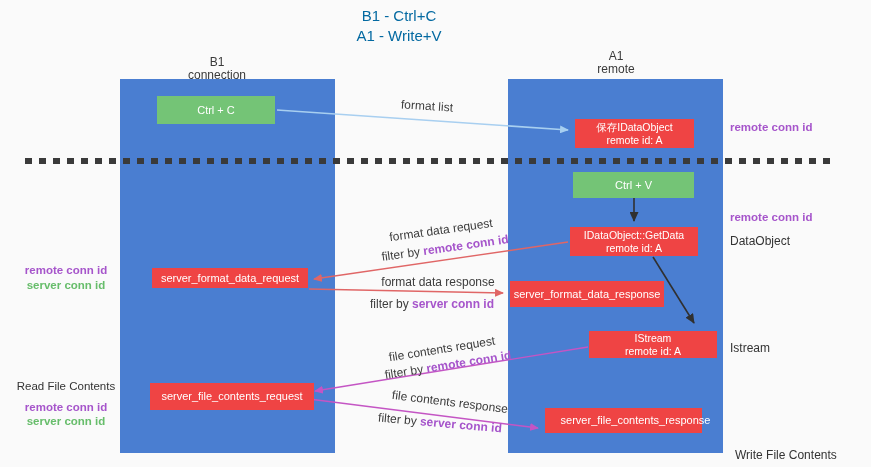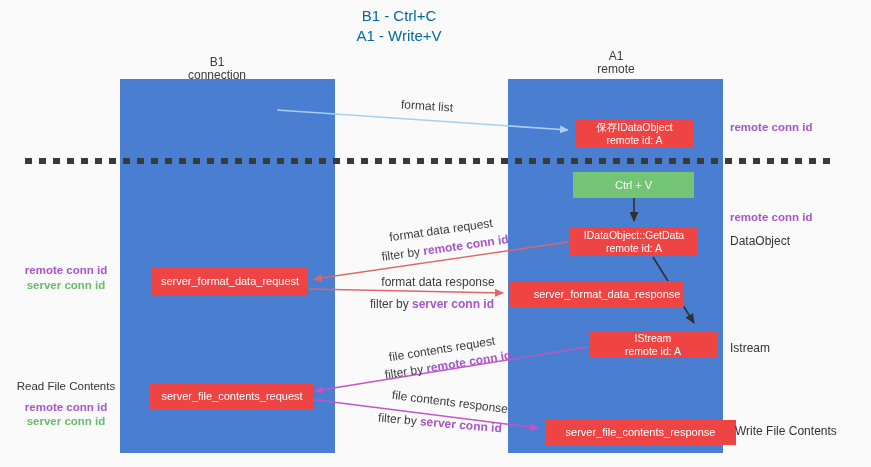--- a/index.html
+++ b/index.html
@@ -79,53 +79,56 @@
     </defs>
     <line x1="277" y1="110" x2="568" y2="130" stroke="#a8cff0" stroke-width="1.6" marker-end="url(#m-blue)"></line>
     <line x1="634" y1="198" x2="634" y2="221" stroke="#303030" stroke-width="1.6" marker-end="url(#m-black)"></line>
     <line x1="568" y1="242" x2="314" y2="279" stroke="#e06666" stroke-width="1.4" marker-end="url(#m-red)"></line>
     <line x1="309" y1="289" x2="503" y2="293" stroke="#e06666" stroke-width="1.4" marker-end="url(#m-red)"></line>
     <line x1="653" y1="257" x2="694" y2="323" stroke="#303030" stroke-width="1.6" marker-end="url(#m-black)"></line>
     <line x1="588" y1="347" x2="315" y2="391" stroke="#c455c4" stroke-width="1.4" marker-end="url(#m-magenta)"></line>
     <line x1="309" y1="399" x2="538" y2="428" stroke="#c455c4" stroke-width="1.4" marker-end="url(#m-magenta)"></line>
   </svg>
 
+  <div class="box green" style="left:157px;top:96px;width:118px;height:28px;">
+    <div>Ctrl + C</div>
+  </div>
 
   <div class="box orange" style="left:575px;top:119px;width:119px;height:29px;font-size:10.5px;">
     <div>保存IDataObject</div>
     <div>remote id: A</div>
   </div>
 
   <div class="box green" style="left:573px;top:172px;width:121px;height:26px;">
     <div>Ctrl + V</div>
   </div>
 
   <div class="box orange" style="left:570px;top:227px;width:128px;height:29px;font-size:10.5px;text-align:right;">
     <div>IDataObject::GetData</div>
     <div>remote id: A</div>
   </div>
 
-  <div class="box orange" style="left:152px;top:268px;width:156px;height:27px;">
+  <div class="box orange" style="left:152px;top:268px;width:156px;height:20px;">
     <div>server_format_data_request</div>
   </div>
 
-  <div class="box orange" style="left:510px;top:281px;width:154px;height:26px;padding-left:20px;">
+  <div class="box orange" style="left:510px;top:281px;width:154px;height:26px;">
     <div>server_format_data_response</div>
   </div>
 
   <div class="box orange" style="left:589px;top:331px;width:128px;height:27px;font-size:10.5px;">
     <div>IStream</div>
     <div>remote id: A</div>
   </div>
 
   <div class="box orange" style="left:150px;top:383px;width:164px;height:27px;">
     <div>server_file_contents_request</div>
   </div>
 
-  <div class="box orange" style="left:545px;top:420px;width:191px;height:25px;">
+  <div class="box orange" style="left:545px;top:408px;width:133px;height:25px;padding-left:24px;">
     <div>server_file_contents_response</div>
   </div>
 
   <div class="alabel" style="left:427px;top:106px;transform:translate(-50%,-50%) rotate(3.5deg);">format list</div>
 
   <div class="alabel" style="left:441px;top:230px;transform:translate(-50%,-50%) rotate(-8deg);">format data request</div>
   <div class="alabel" style="left:445px;top:248px;transform:translate(-50%,-50%) rotate(-8deg);">
     <span>filter by </span><span class="purple">remote conn id</span>
   </div>
 
@@ -141,21 +144,21 @@
 
   <div class="alabel" style="left:450px;top:402px;transform:translate(-50%,-50%) rotate(7deg);">file contents response</div>
   <div class="alabel" style="left:440px;top:423px;transform:translate(-50%,-50%) rotate(5deg);">
     <span>filter by </span><span class="purple">server conn id</span>
   </div>
 
   <div class="side-label bold-purple" style="left:730px;top:121px;">remote conn id</div>
   <div class="side-label bold-purple" style="left:730px;top:211px;">remote conn id</div>
   <div class="side-label" style="left:730px;top:234px;">DataObject</div>
   <div class="side-label" style="left:730px;top:341px;">Istream</div>
-  <div class="side-label" style="left:735px;top:424px;">Write File Contents</div>
+  <div class="side-label" style="left:735px;top:448px;">Write File Contents</div>
 
   <div class="left-block side-label bold-purple" style="top:264px;">remote conn id</div>
   <div class="left-block side-label bold-green" style="top:279px;">server conn id</div>
   <div class="left-block side-label" style="top:380px;font-size:11.5px;">Read File Contents</div>
   <div class="left-block side-label bold-purple" style="top:401px;">remote conn id</div>
   <div class="left-block side-label bold-green" style="top:415px;">server conn id</div>
 
 </div>
 
 </body></html>

